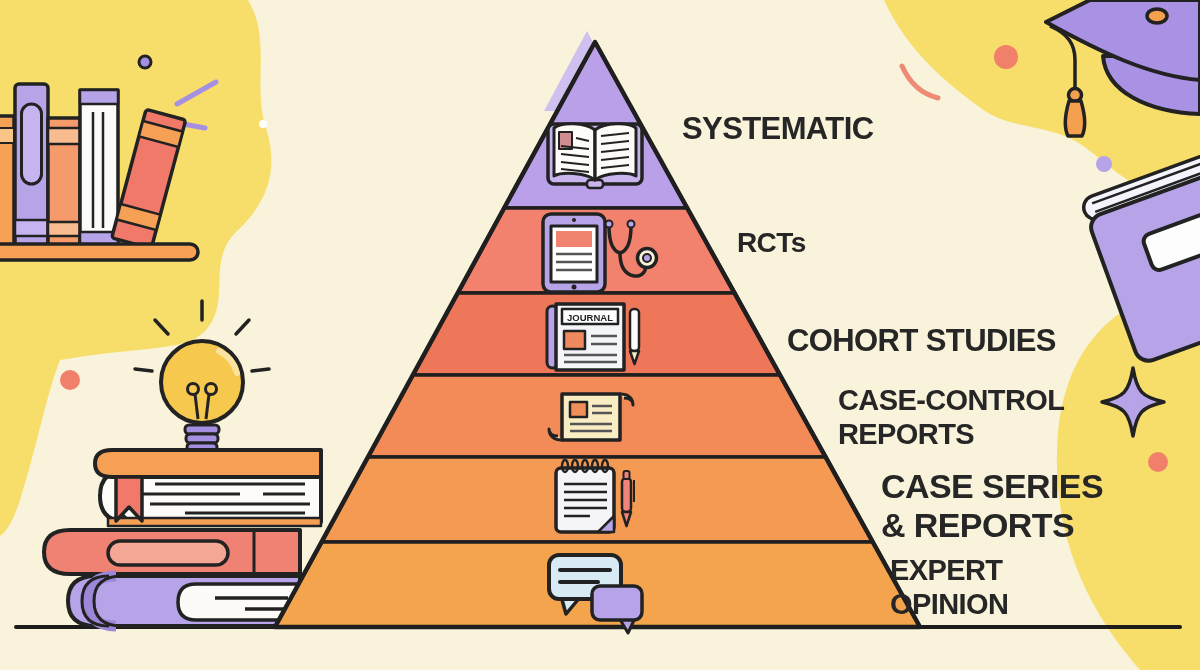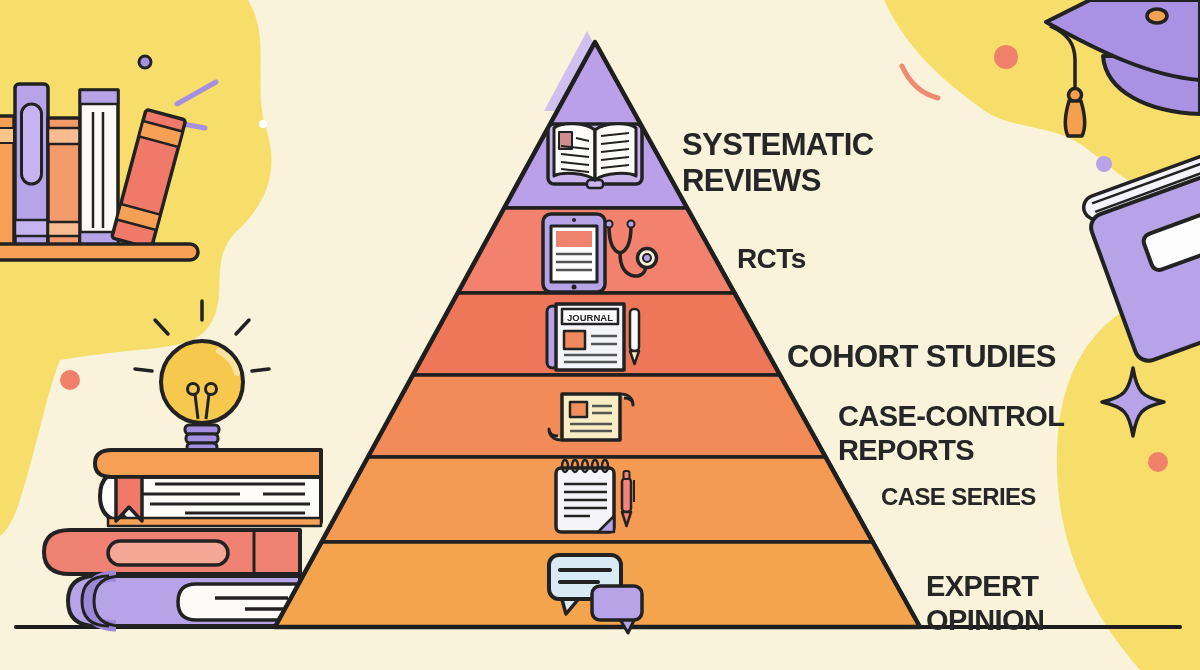--- a/index.html
+++ b/index.html
@@ -11,21 +11,20 @@
     font-family:"Liberation Sans", sans-serif;
   }
   .canvas svg{position:absolute;left:0;top:0;}
   .lvl-label{
     position:absolute;
     font-weight:700;
     color:#262626;
     line-height:1.16;
     letter-spacing:-0.6px;
     white-space:nowrap;
-    margin-top:16px;
   }
   .lvl-label span{display:block;}
 </style>
 </head>
 <body>
 
 <div class="canvas">
 <svg width="1200" height="670" viewBox="0 0 1200 670">
 
   <rect x="0" y="0" width="1200" height="670" fill="#f8f3da"></rect>
@@ -233,32 +232,32 @@
     <rect x="549" y="555" width="72" height="44" rx="10" fill="#d8ebf5" stroke="#222" stroke-width="4"></rect>
     <line x1="560" y1="570" x2="610" y2="570" stroke="#222" stroke-width="4" stroke-linecap="round"></line>
     <line x1="560" y1="582" x2="598" y2="582" stroke="#222" stroke-width="4" stroke-linecap="round"></line>
     <path d="M618,616 L636,616 L628,633 Z" fill="#b7a3e8" stroke="#222" stroke-width="3"></path>
     <rect x="592" y="586" width="50" height="34" rx="8" fill="#b7a3e8" stroke="#222" stroke-width="3.5"></rect>
   </g>
 </svg>
 
 <div class="lvl-label" style="left:682px;top:111px;font-size:31px">
   <span>SYSTEMATIC</span>
-  <span>REVIEWS</span>
 </div>
 <div class="lvl-label" style="left:737px;top:227px;font-size:28px">
   <span>RCTs</span>
 </div>
 <div class="lvl-label" style="left:787px;top:323px;font-size:31px">
   <span>COHORT STUDIES</span>
 </div>
 <div class="lvl-label" style="left:838px;top:384px;font-size:29px">
   <span>CASE-CONTROL</span>
   <span>REPORTS</span>
 </div>
-<div class="lvl-label" style="left:881px;top:467px;font-size:24px">
+<div class="lvl-label" style="left:881px;top:467px;font-size:34px">
   <span>CASE SERIES</span>
-</div>
-<div class="lvl-label" style="left:926px;top:554px;font-size:29px">
+  <span>&amp; REPORTS</span>
+</div>
+<div class="lvl-label" style="left:890px;top:554px;font-size:29px">
   <span>EXPERT</span>
   <span>OPINION</span>
 </div>
 </div>
 
 </body></html>

